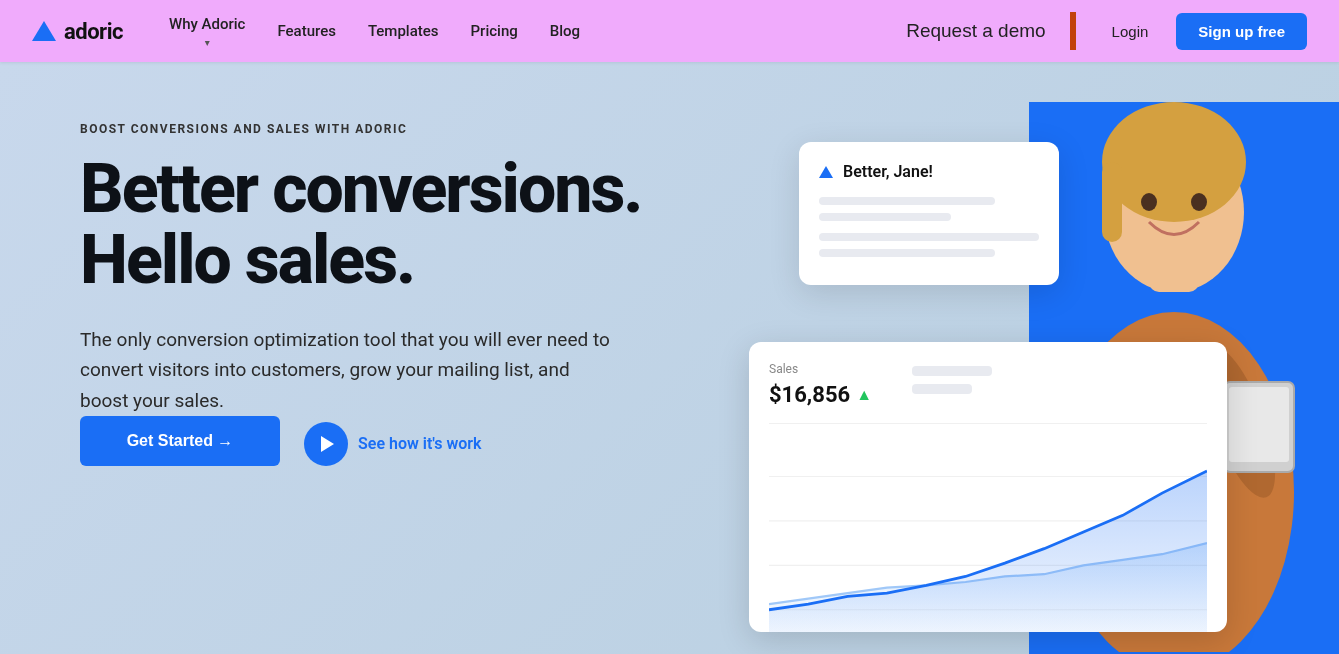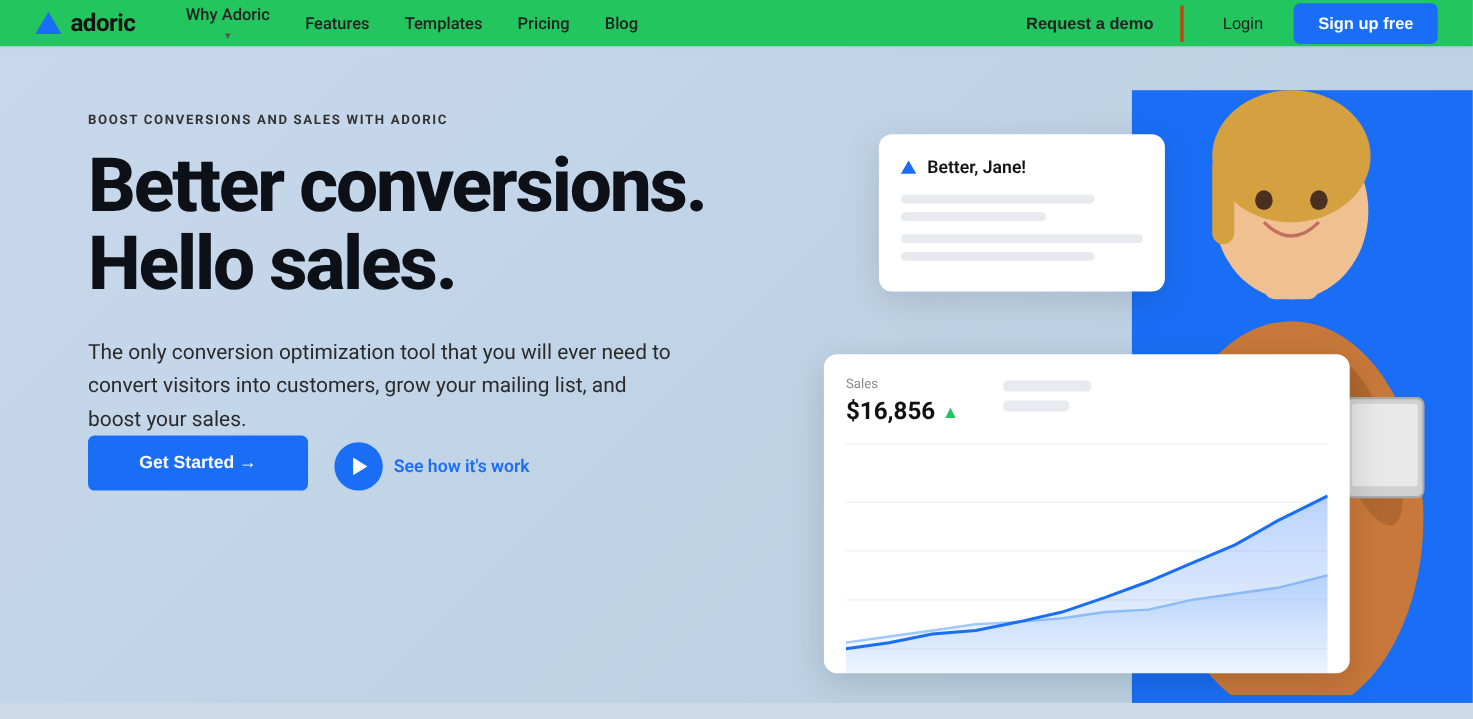--- a/index.html
+++ b/index.html
@@ -6,22 +6,22 @@
     body {
       font-family: -apple-system, BlinkMacSystemFont, 'Segoe UI', Roboto, sans-serif;
       background-color: #ccd9e8;
       width: 1339px;
       height: 654px;
       overflow: hidden;
     }
 
     
     nav {
-      background: #22c55e;
-      height: 42px;
+      background: #f0abfc;
+      height: 62px;
       display: flex;
       align-items: center;
       padding: 0 32px;
       gap: 0;
       box-shadow: 0 1px 3px rgba(0,0,0,0.08);
       position: relative;
       z-index: 10;
     }
     .nav-logo {
       display: flex;
@@ -66,27 +66,27 @@
       font-size: 10px;
       color: #555;
     }
     .nav-right {
       display: flex;
       align-items: center;
       gap: 8px;
     }
     .nav-demo {
       padding: 8px 20px;
-      font-size: 15px;
+      font-size: 19px;
       color: #222;
-      font-weight: 700;
+      font-weight: 400;
       cursor: pointer;
       border: none;
       background: none;
-      border-right: 3px solid #c2410c;
+      border-right: 6px solid #c2410c;
       padding-right: 24px;
       margin-right: 8px;
     }
     .nav-login {
       padding: 8px 20px;
       font-size: 15px;
       color: #222;
       font-weight: 500;
       cursor: pointer;
       border: none;

